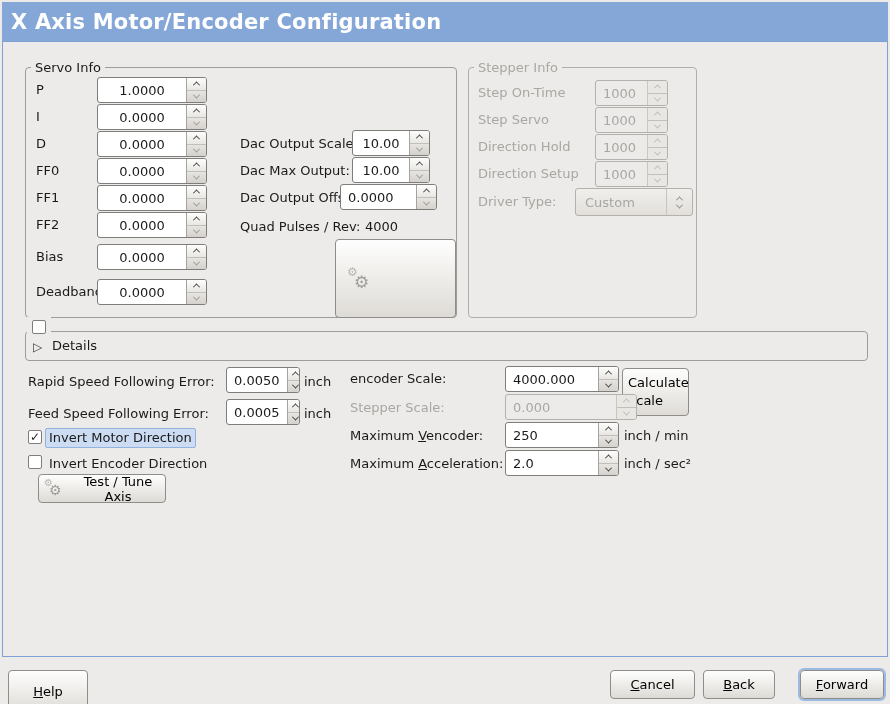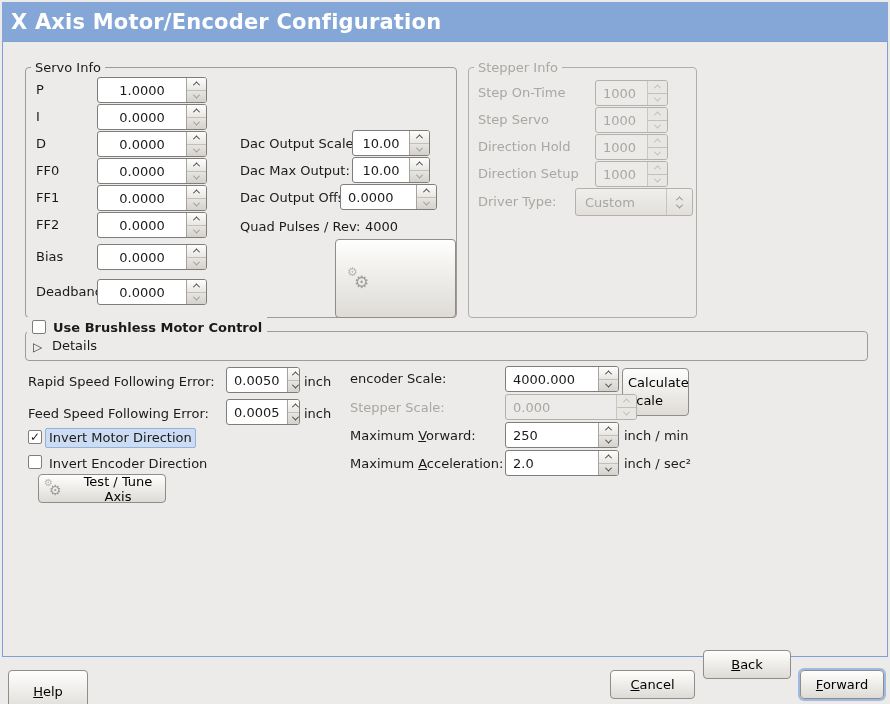--- a/index.html
+++ b/index.html
@@ -314,21 +314,20 @@
       <span class="caret up"></span>
       <span class="caret down"></span>
     </span>
 </div>
 
 <div class="gtkframe" style="left:25px;top:331px;width:843px;height:30px"></div>
 <div class="abs" style="left:27px;top:317px;display:flex;align-items:center;gap:7px;background:#ECEBE9;padding:0 5px;height:20px">
   <span class="cb">
     <span class="ck"></span>
   </span>
-  <span class="bold">Use Brushless Motor Control</span>
 </div>
 <span class="label expander-arrow" style="left:33px;top:339px">▷</span>
 <span class="label" style="left:52px;top:338px">Details</span>
 
 <span class="label" style="left:28px;top:374px">Rapid Speed Following Error:</span>
 <div class="spin narrow" style="left:226px;top:367px;width:74px">
   <span class="val">0.0050</span>
   <span class="btns">
       <span class="cell">
         <span class="caret up"></span>
@@ -379,21 +378,21 @@
   <span class="btns">
       <span class="cell">
         <span class="caret up"></span>
       </span>
       <span class="cell">
         <span class="caret down"></span>
       </span>
     </span>
 </div>
 
-<span class="label" style="left:350px;top:428px"><span>Maximum </span><span class="mn">V</span><span>orward:</span></span>
+<span class="label" style="left:350px;top:428px"><span>Maximum </span><span class="mn">V</span><span>encoder:</span></span>
 <div class="spin" style="left:505px;top:422px;width:114px">
   <span class="val">250</span>
   <span class="btns">
       <span class="cell">
         <span class="caret up"></span>
       </span>
       <span class="cell">
         <span class="caret down"></span>
       </span>
     </span>
@@ -431,18 +430,18 @@
   </span>
   <span>Test / Tune Axis</span>
 </div>
 
 <div class="btn" style="left:8px;top:670px;width:80px;height:43px">
   <span><span class="mn">H</span><span>elp</span></span>
 </div>
 <div class="btn" style="left:610px;top:670px;width:85px;height:29px">
   <span><span class="mn">C</span><span>ancel</span></span>
 </div>
-<div class="btn" style="left:703px;top:650px;width:88px;height:29px">
+<div class="btn" style="left:703px;top:670px;width:72px;height:29px">
   <span><span class="mn">B</span><span>ack</span></span>
 </div>
 <div class="btn focus" style="left:800px;top:670px;width:84px;height:29px">
   <span><span class="mn">F</span><span>orward</span></span>
 </div>
 
 </body></html>

